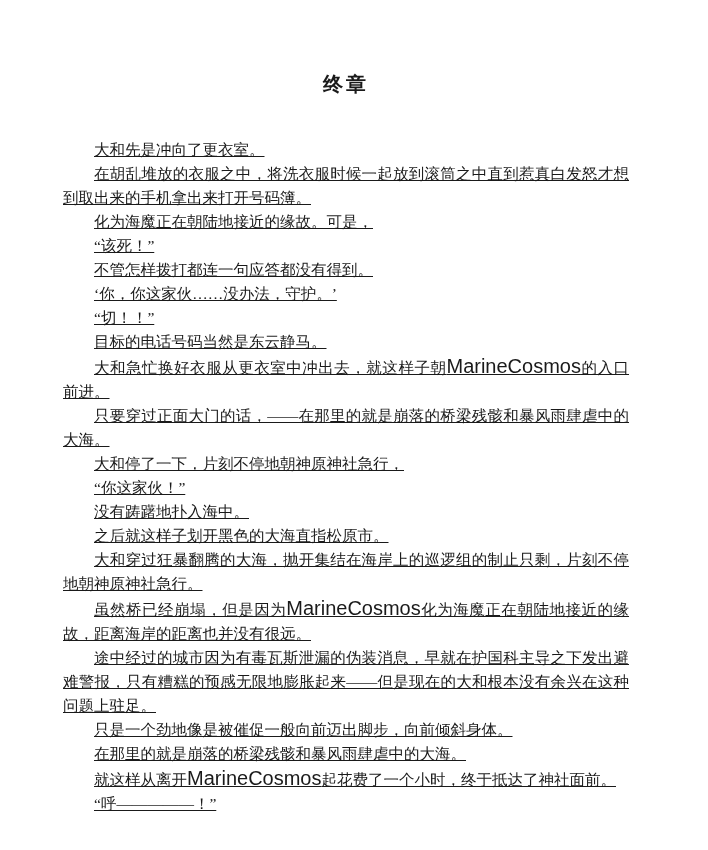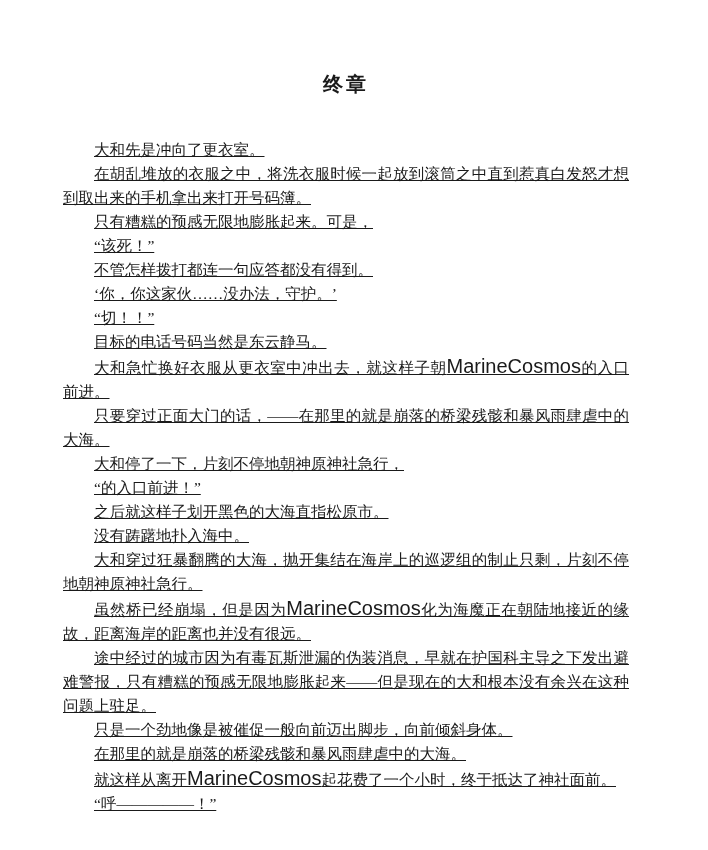--- a/index.html
+++ b/index.html
@@ -47,32 +47,32 @@
   }
 </style>
 </head>
 <body style="background: rgb(255, 255, 255);">
 
 <div class="page" style="color: rgb(26, 26, 26);">
   <h1 class="title">终章</h1>
   <div class="content">
       <p>大和先是冲向了更衣室。</p>
       <p>在胡乱堆放的衣服之中，将洗衣服时候一起放到滚筒之中直到惹真白发怒才想到取出来的手机拿出来打开号码簿。</p>
-      <p>只有糟糕的预感无限地膨胀起来。可是，</p>
+      <p>化为海魔正在朝陆地接近的缘故。可是，</p>
       <p>“该死！”</p>
       <p>不管怎样拨打都连一句应答都没有得到。</p>
       <p>‘你，你这家伙……没办法，守护。’</p>
       <p>“切！！”</p>
       <p>目标的电话号码当然是东云静马。</p>
       <p>大和急忙换好衣服从更衣室中冲出去，就这样子朝<span class="latin">MarineCosmos</span>的入口前进。</p>
       <p>只要穿过正面大门的话，——在那里的就是崩落的桥梁残骸和暴风雨肆虐中的大海。</p>
       <p>大和停了一下，片刻不停地朝神原神社急行，</p>
-      <p>“的入口前进！”</p>
+      <p>“你这家伙！”</p>
+      <p>没有踌躇地扑入海中。</p>
       <p>之后就这样子划开黑色的大海直指松原市。</p>
-      <p>没有踌躇地扑入海中。</p>
       <p>大和穿过狂暴翻腾的大海，抛开集结在海岸上的巡逻组的制止只剩，片刻不停地朝神原神社急行。</p>
       <p>虽然桥已经崩塌，但是因为<span class="latin">MarineCosmos</span>化为海魔正在朝陆地接近的缘故，距离海岸的距离也并没有很远。</p>
       <p>途中经过的城市因为有毒瓦斯泄漏的伪装消息，早就在护国科主导之下发出避难警报，只有糟糕的预感无限地膨胀起来——但是现在的大和根本没有余兴在这种问题上驻足。</p>
       <p>只是一个劲地像是被催促一般向前迈出脚步，向前倾斜身体。</p>
       <p>在那里的就是崩落的桥梁残骸和暴风雨肆虐中的大海。</p>
       <p>就这样从离开<span class="latin">MarineCosmos</span>起花费了一个小时，终于抵达了神社面前。</p>
       <p>“呼—————！”</p>
     </div>
 </div>
 

